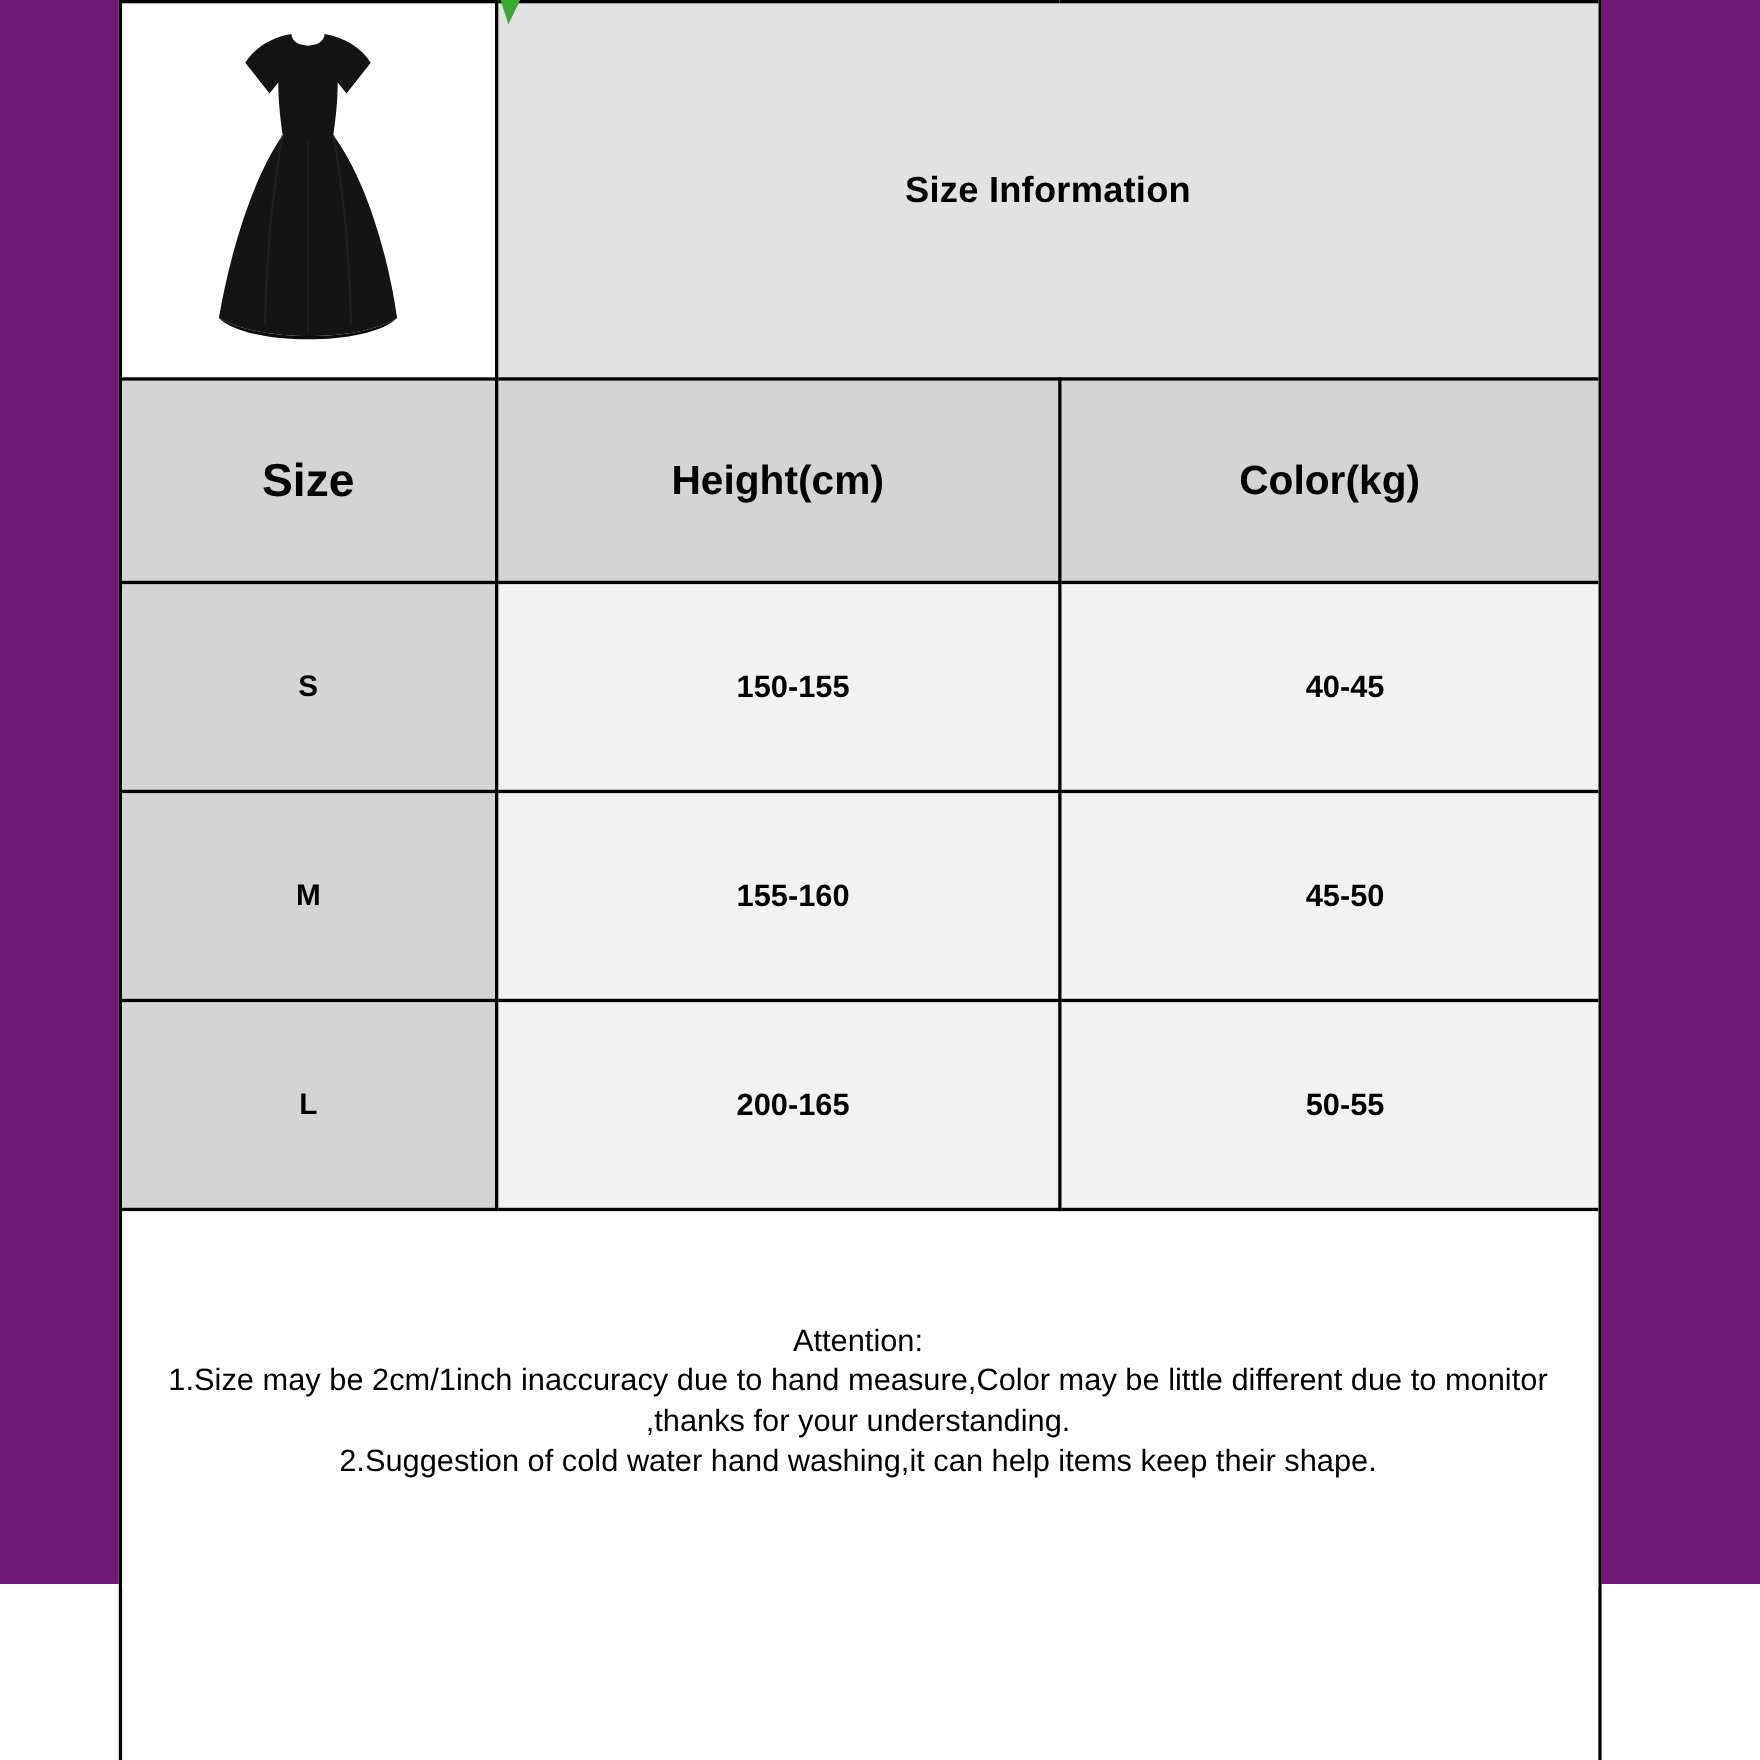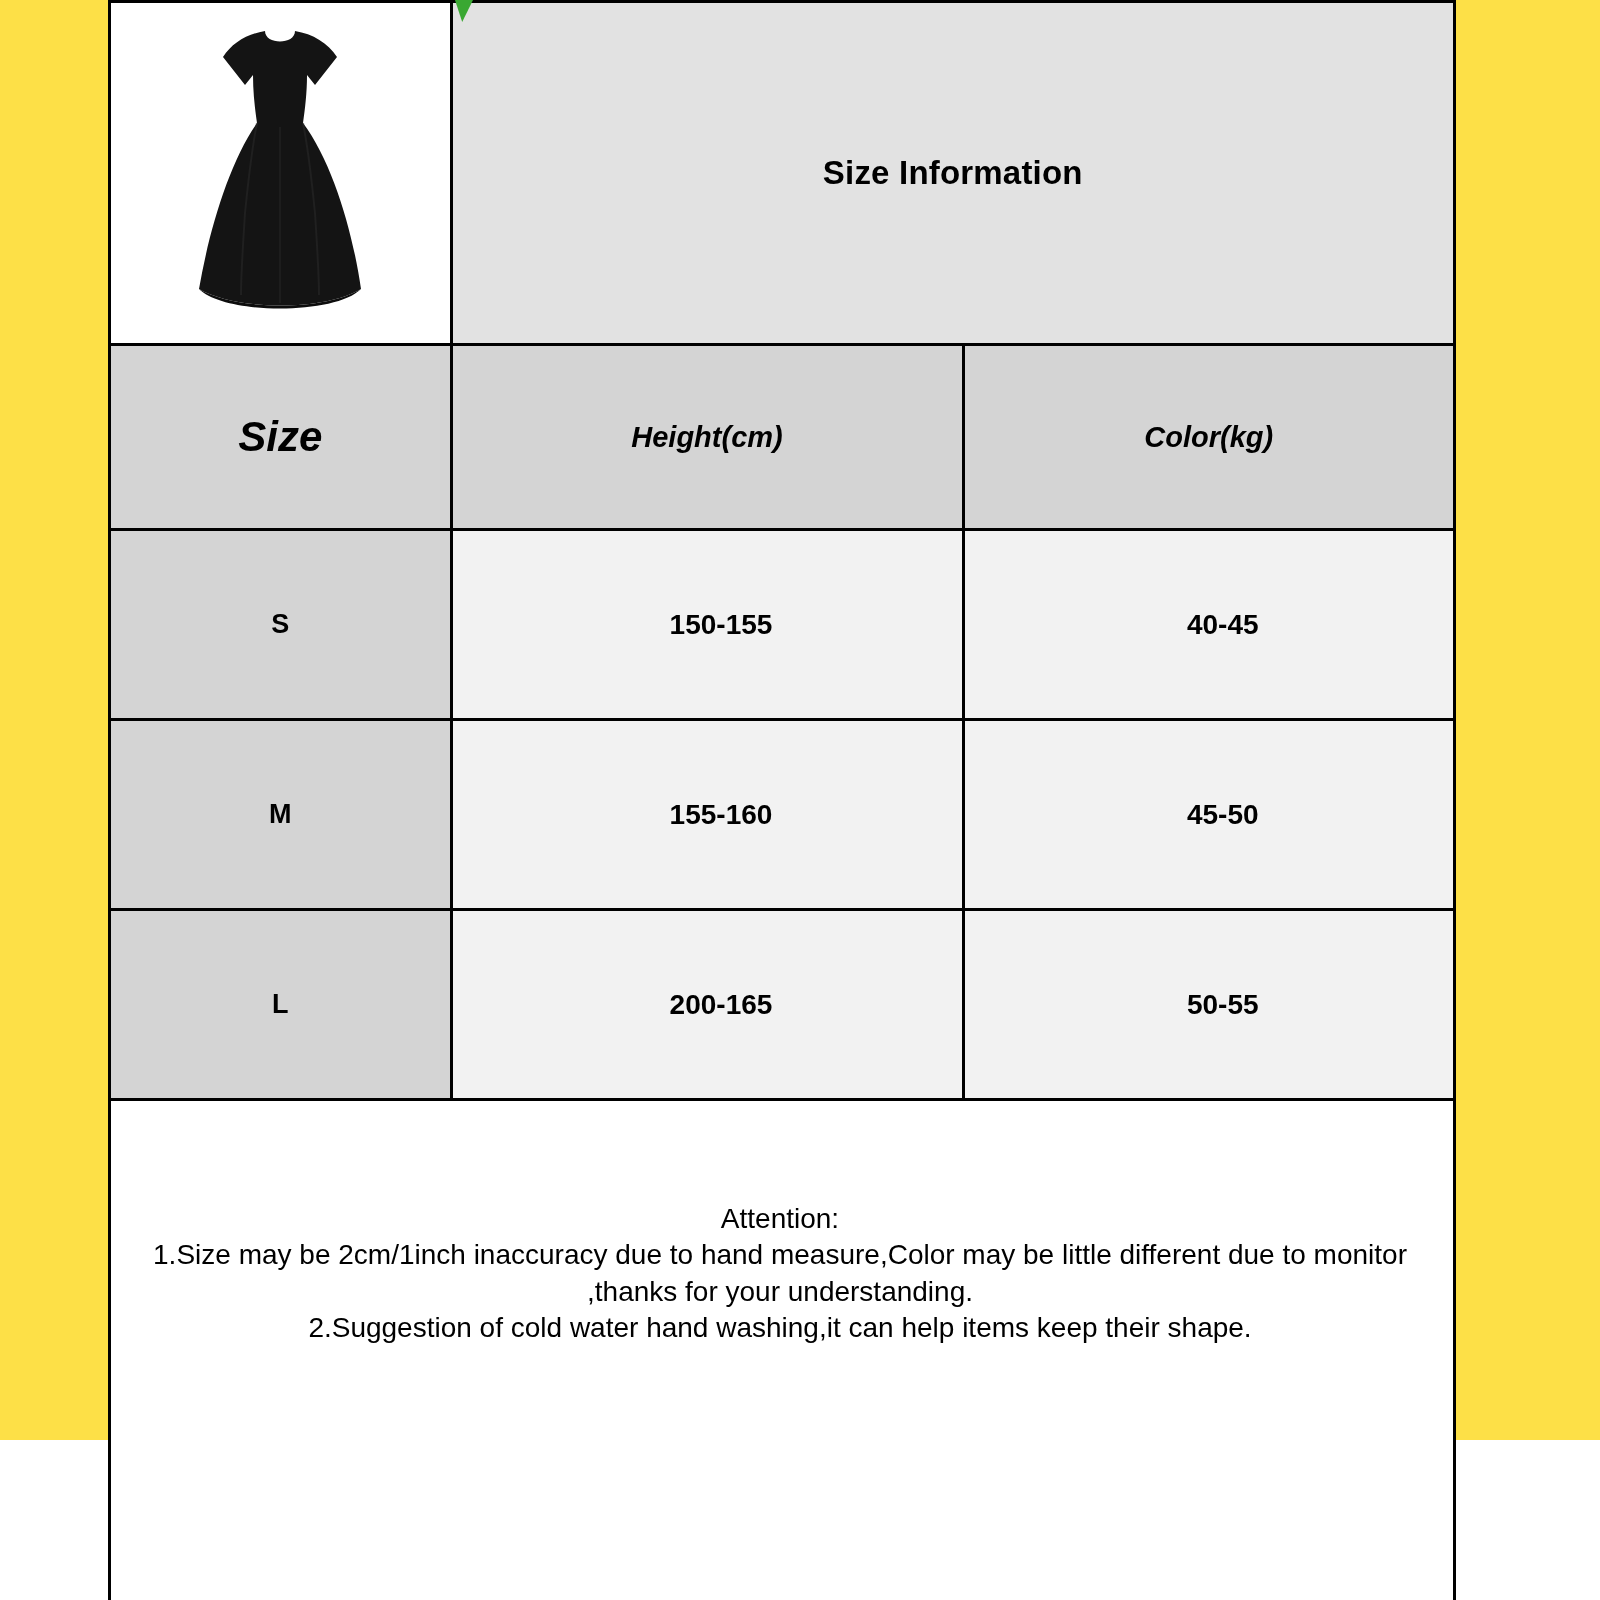--- a/index.html
+++ b/index.html
@@ -8,21 +8,21 @@
     width: 1600px;
     height: 1600px;
     background: #ffffff;
     font-family: "Liberation Sans", sans-serif;
   }
 
   .page {
     position: relative;
     width: 1600px;
     height: 1440px;
-    background: #fde047;
+    background: #701a75;
     box-sizing: border-box;
   }
 
   .chart-wrap {
     position: absolute;
     left: 108px;
     top: 0px;
     width: 1348px;
     height: 1600px;
     border: 3px solid #000000;
@@ -66,29 +66,28 @@
   .title-text {
     font-size: 33px;
     font-weight: bold;
     letter-spacing: 0.2px;
   }
 
   
   .hdr {
     height: 185px;
     background: #d4d4d4;
-    font-style: italic;
   }
   .hdr-size {
     border-left: none !important;
     font-size: 42px;
     font-weight: bold;
   }
   .hdr-col {
-    font-size: 29px;
+    font-size: 37px;
     font-weight: bold;
   }
   .hdr-weight { border-right: none !important; }
 
   
   .data-row td { height: 190px; }
   .cell-sz {
     background: #d4d4d4;
     font-size: 27px;
     font-weight: bold;

